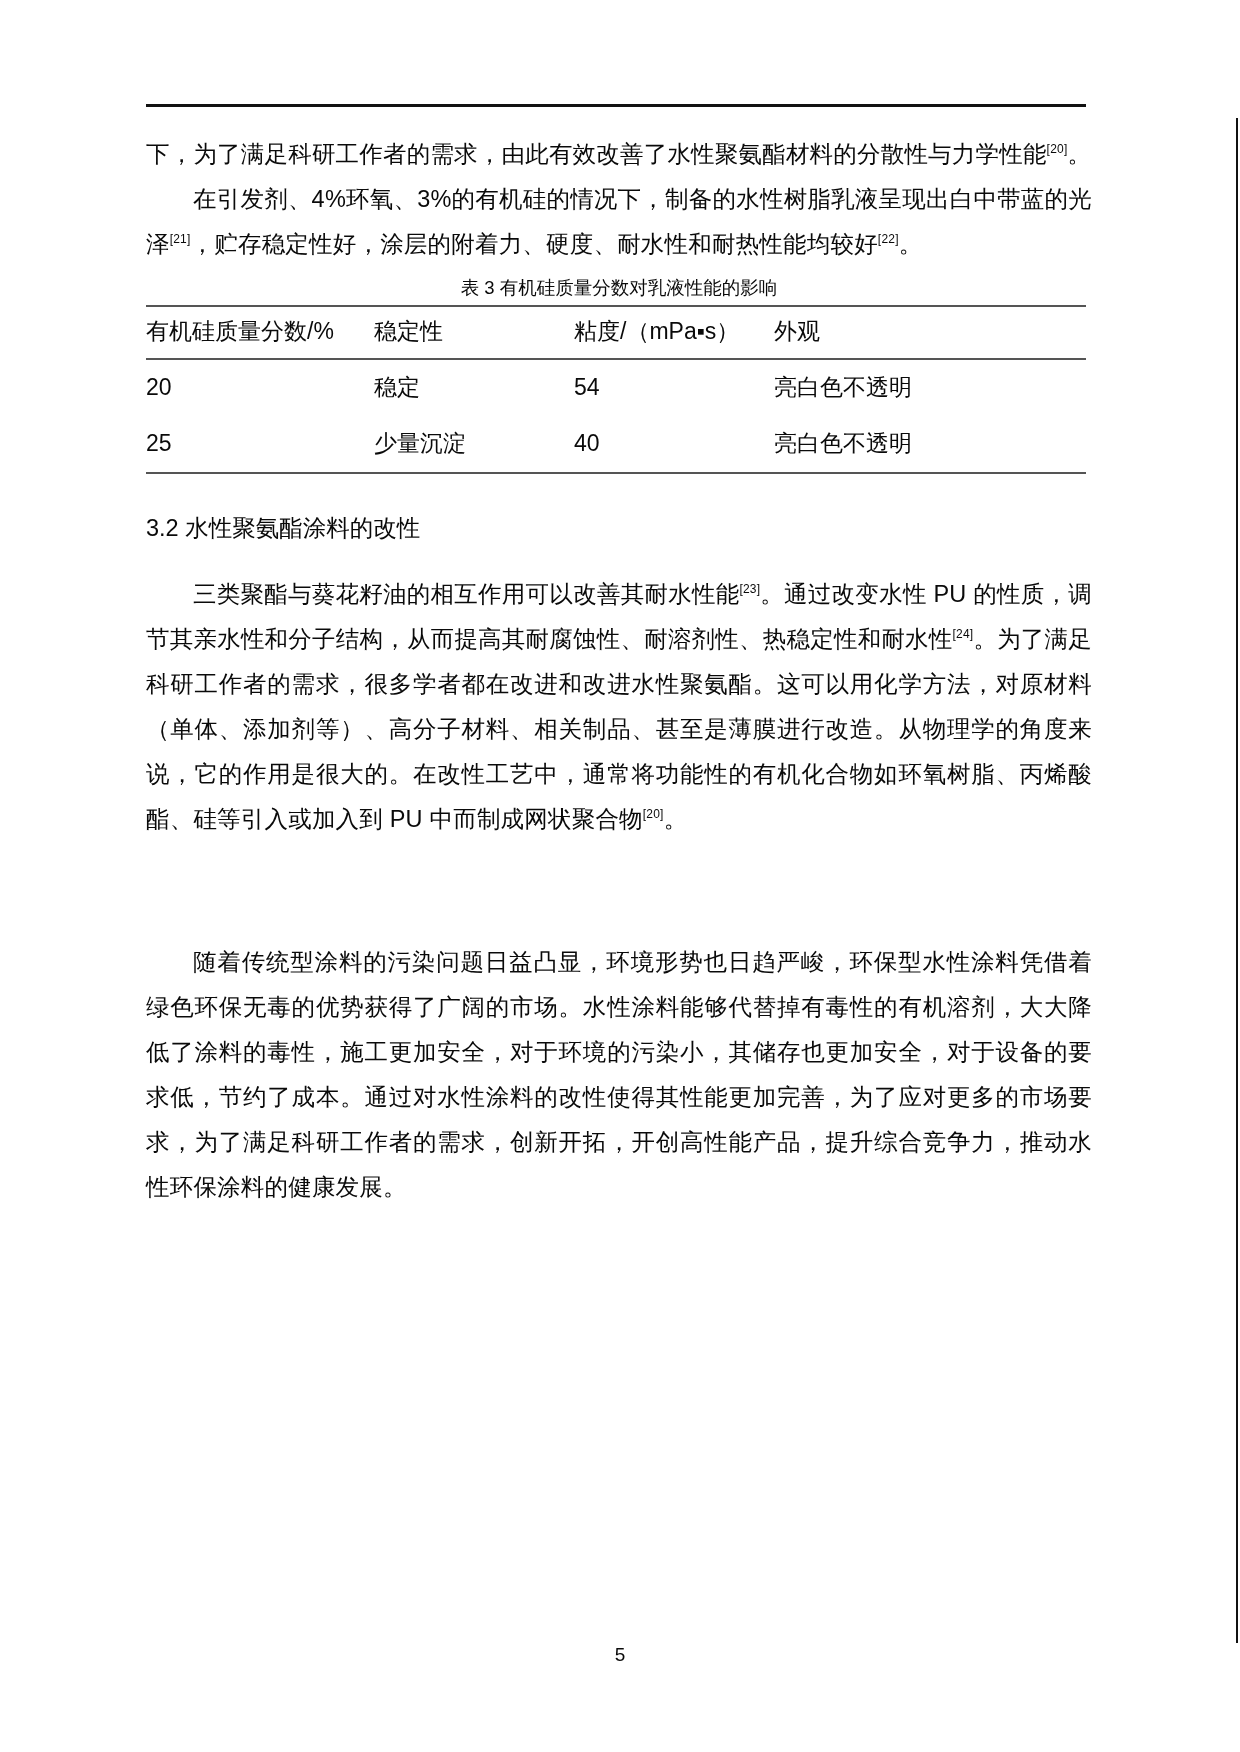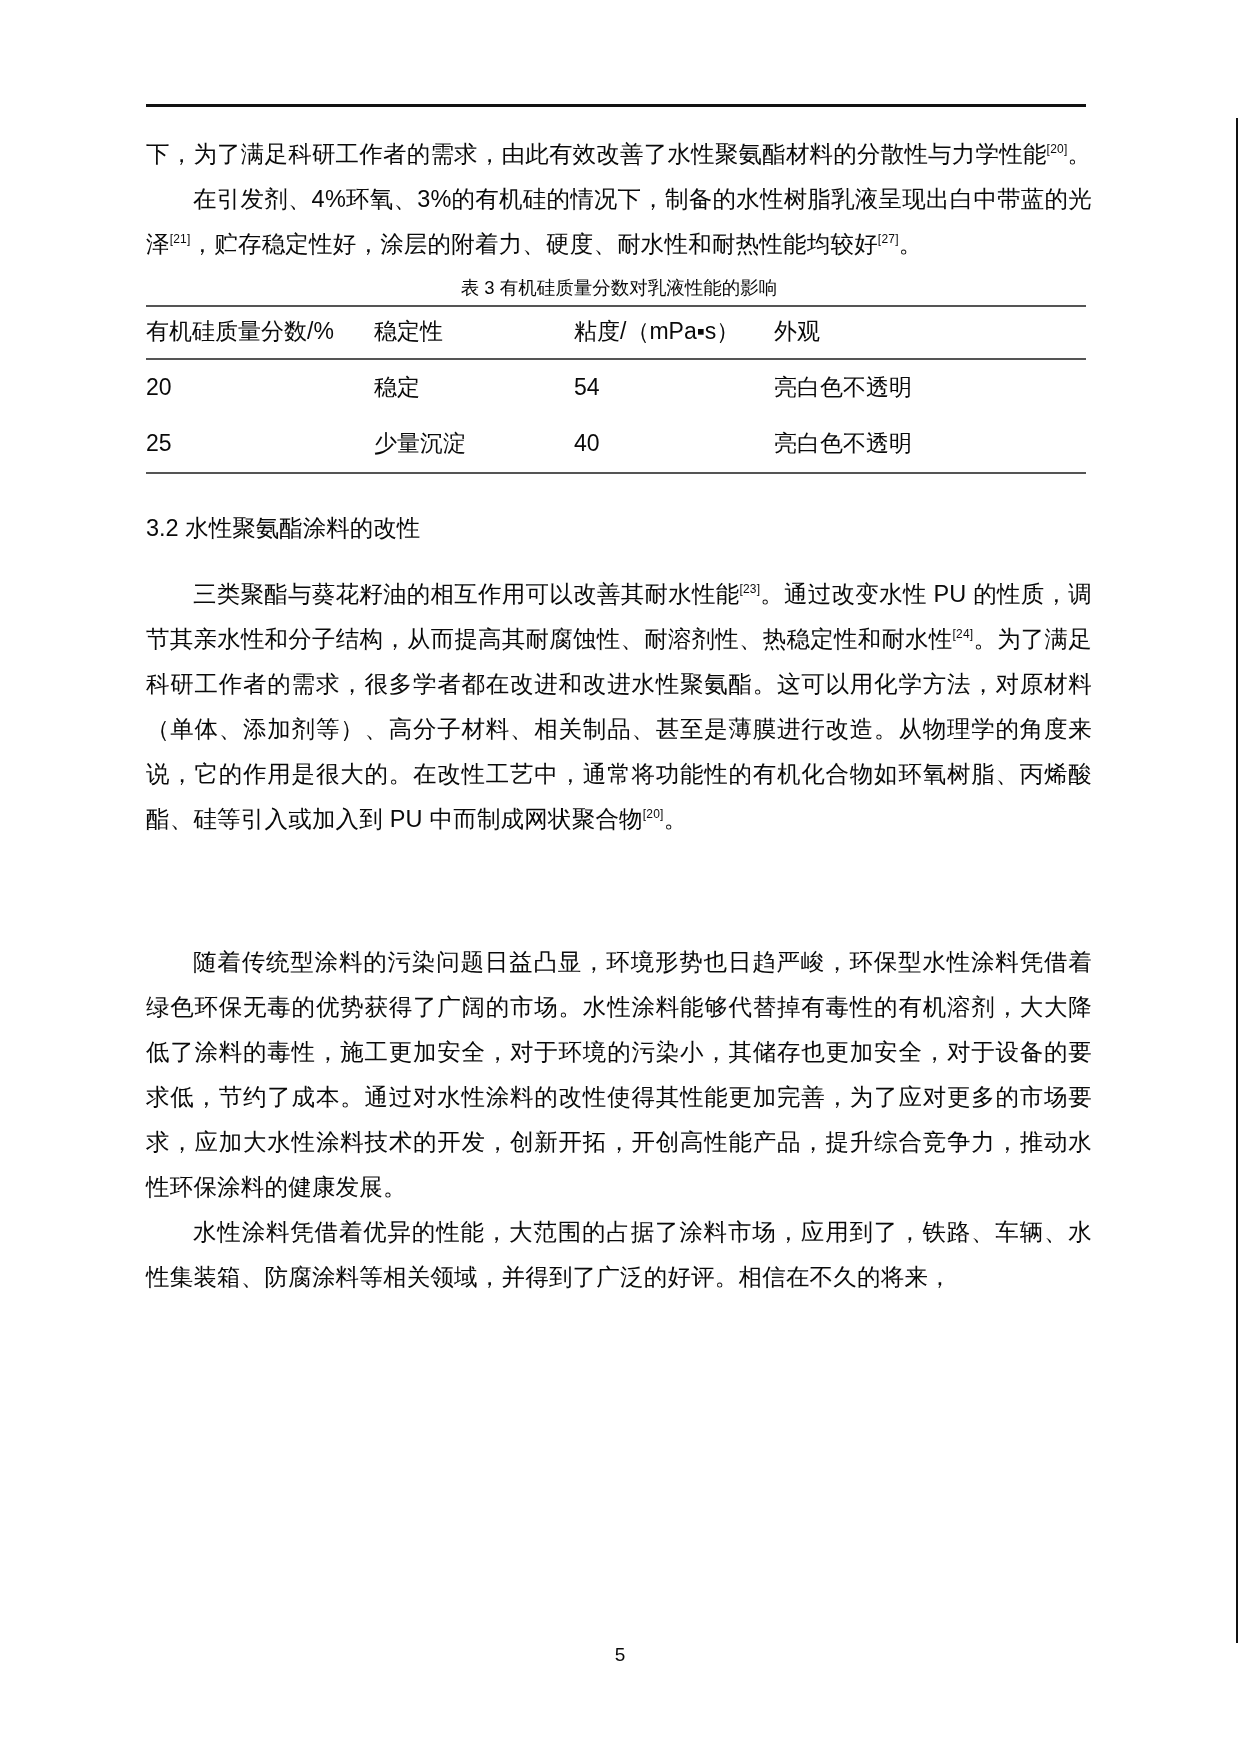--- a/index.html
+++ b/index.html
@@ -138,21 +138,21 @@
 
 <div class="page">
 
   <div class="edge-artifact"></div>
   <div class="header-rule"></div>
 
   <div class="content">
 
     <p class="body-text"><span>下，为了满足科研工作者的需求，由此有效改善了水性聚氨酯材料的分散性与力学性能</span><sup class="ref">[20]</sup><span>。</span></p>
 
-    <p class="body-text indent-2"><span>在引发剂、4%环氧、3%的有机硅的情况下，制备的水性树脂乳液呈现出白中带蓝的光泽</span><sup class="ref">[21]</sup><span>，贮存稳定性好，涂层的附着力、硬度、耐水性和耐热性能均较好</span><sup class="ref">[27]</sup><span>。</span></p>
+    <p class="body-text indent-2"><span>在引发剂、4%环氧、3%的有机硅的情况下，制备的水性树脂乳液呈现出白中带蓝的光泽</span><sup class="ref">[21]</sup><span>，贮存稳定性好，涂层的附着力、硬度、耐水性和耐热性能均较好</span><sup class="ref">[22]</sup><span>。</span></p>
 
     <div class="table-caption">表 3 有机硅质量分数对乳液性能的影响</div>
 
     <table class="data-table">
       <colgroup>
           <col class="c1">
           <col class="c2">
           <col class="c3">
           <col class="c4">
         </colgroup>
@@ -184,21 +184,20 @@
 
     <div class="spacer-sm"></div>
 
     <p class="body-text indent-2"><span>三类聚酯与葵花籽油的相互作用可以改善其耐水性能</span><sup class="ref">[23]</sup><span>。通过改变水性 PU 的性质，调节其亲水性和分子结构，从而提高其耐腐蚀性、耐溶剂性、热稳定性和耐水性</span><sup class="ref">[24]</sup><span>。为了满足科研工作者的需求，很多学者都在改进和改进水性聚氨酯。这可以用化学方法，对原材料（单体、添加剂等）、高分子材料、相关制品、甚至是薄膜进行改造。从物理学的角度来说，它的作用是很大的。在改性工艺中，通常将功能性的有机化合物如环氧树脂、丙烯酸酯、硅等引入或加入到 PU 中而制成网状聚合物</span><sup class="ref">[20]</sup><span>。</span></p>
 
     <div class="spacer-md"></div>
 
 
     <div class="spacer-lg"></div>
 
-    <p class="body-text indent-2">随着传统型涂料的污染问题日益凸显，环境形势也日趋严峻，环保型水性涂料凭借着绿色环保无毒的优势获得了广阔的市场。水性涂料能够代替掉有毒性的有机溶剂，大大降低了涂料的毒性，施工更加安全，对于环境的污染小，其储存也更加安全，对于设备的要求低，节约了成本。通过对水性涂料的改性使得其性能更加完善，为了应对更多的市场要求，应加大水性涂料技术的开发，创新开拓，开创高性能产品，提升综合竞争力，推动水性环保涂料的健康发展。</p>
-
-    <p class="body-text indent-2">水性涂料凭借着优异的性能，大范围的占据了涂料市场，应用到了，铁路、车辆、水性集装箱、防腐涂料等相关领域，并得到了广泛的好评。相信在不久的将来，</p>
+    <p class="body-text indent-2">随着传统型涂料的污染问题日益凸显，环境形势也日趋严峻，环保型水性涂料凭借着绿色环保无毒的优势获得了广阔的市场。水性涂料能够代替掉有毒性的有机溶剂，大大降低了涂料的毒性，施工更加安全，对于环境的污染小，其储存也更加安全，对于设备的要求低，节约了成本。通过对水性涂料的改性使得其性能更加完善，为了应对更多的市场要求，为了满足科研工作者的需求，创新开拓，开创高性能产品，提升综合竞争力，推动水性环保涂料的健康发展。</p>
+
 
   </div>
 
   <div class="page-number">5</div>
 
 </div>
 
 </body></html>

